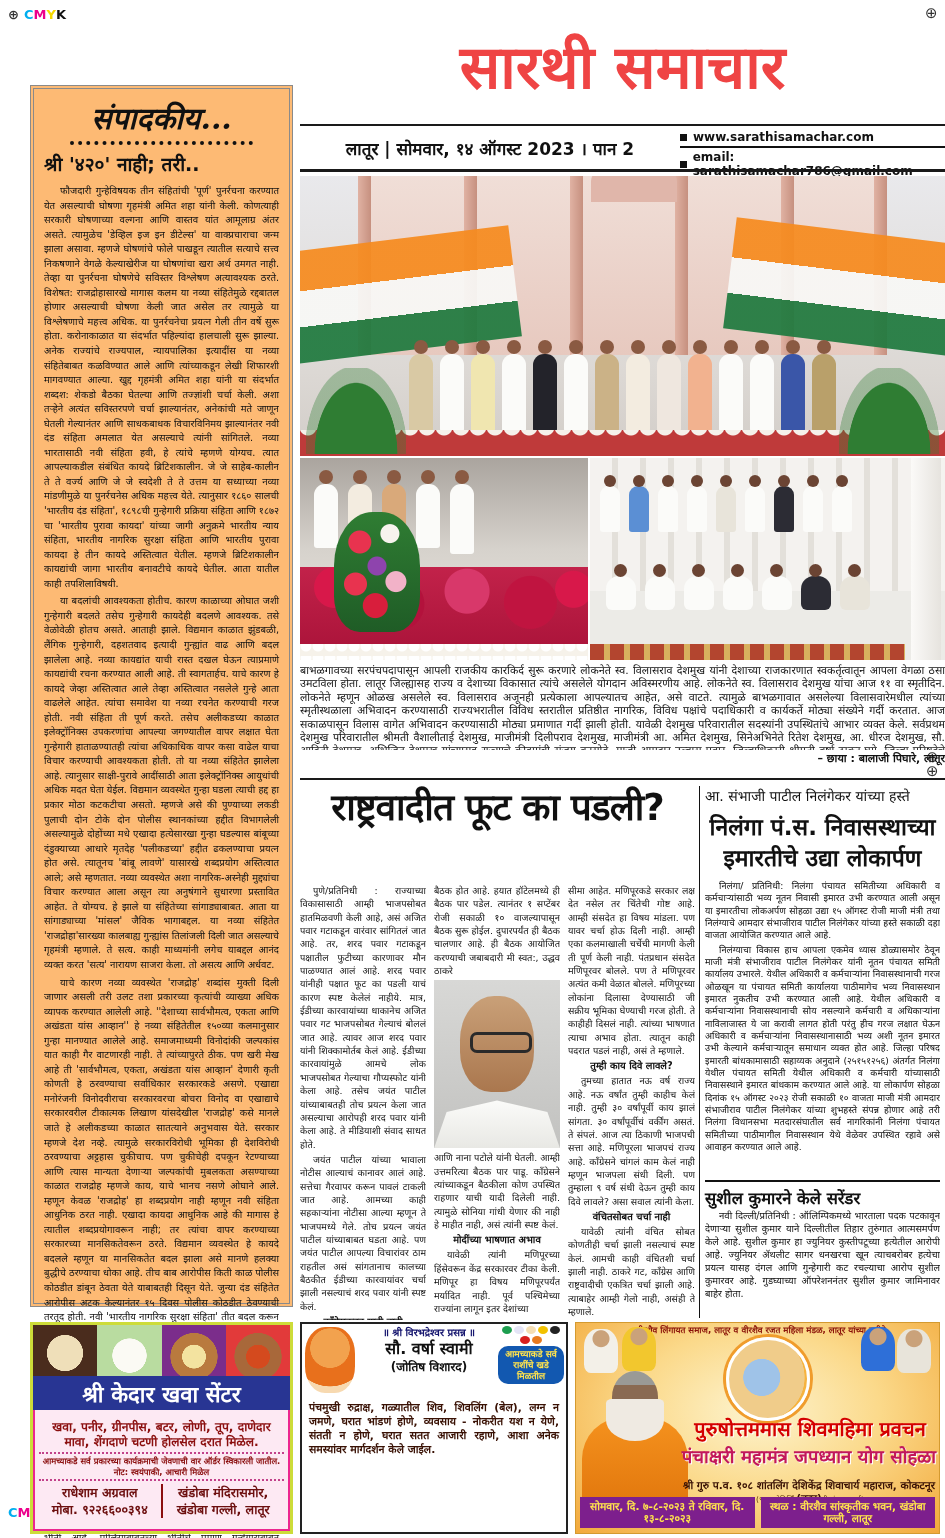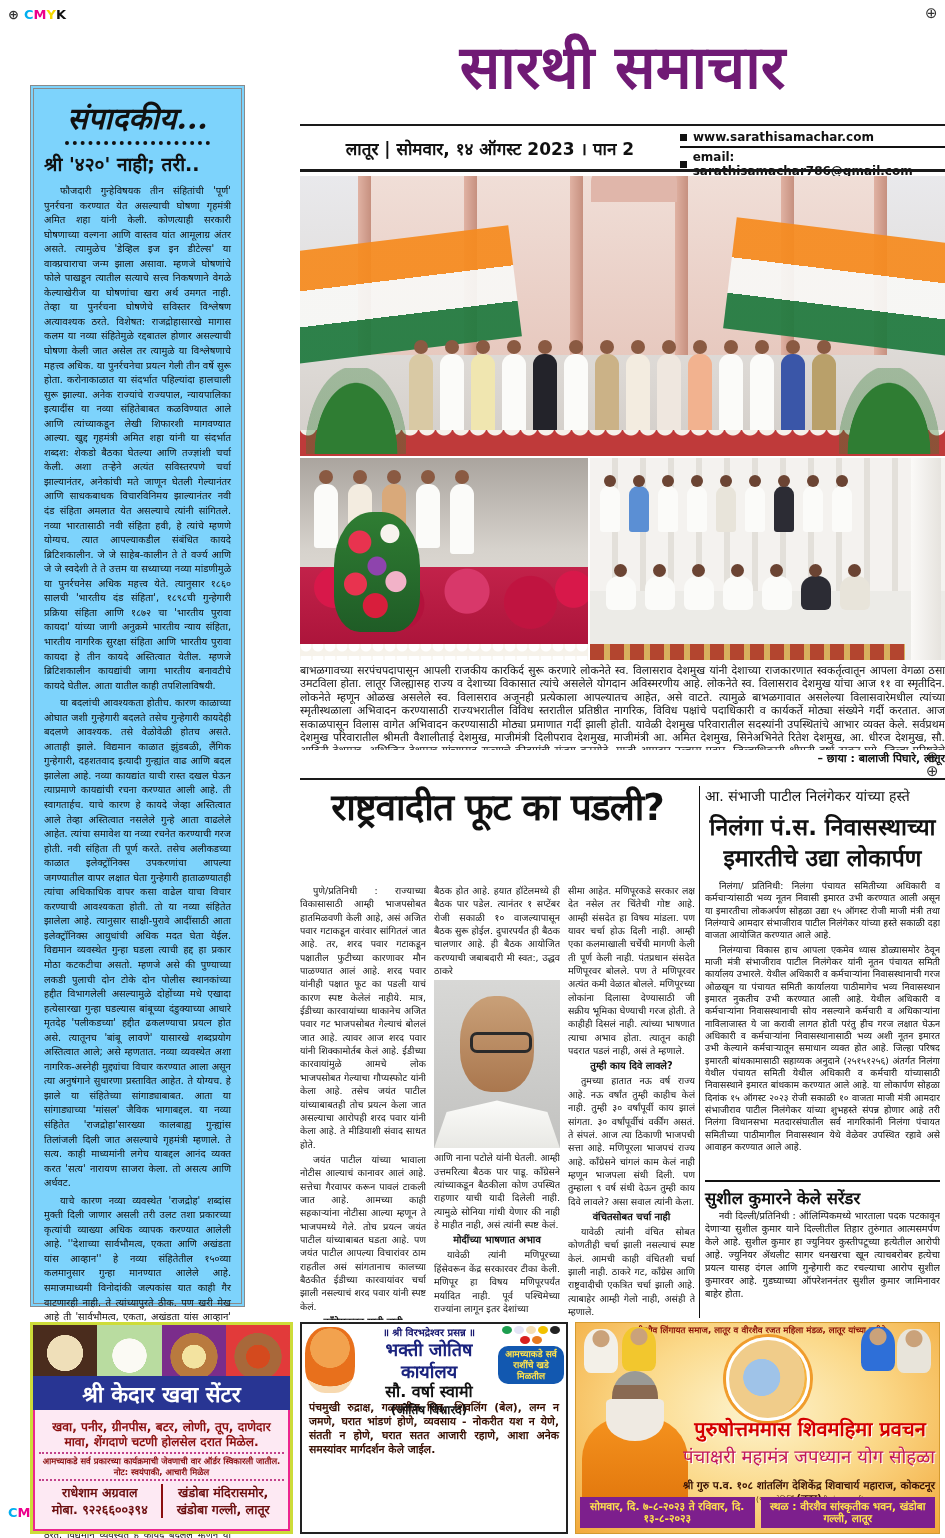--- a/index.html
+++ b/index.html
@@ -4,28 +4,28 @@
 <style>
   html,body{margin:0;padding:0;background:#fff;}
   #page{position:relative;width:945px;height:1538px;background:#fff;overflow:hidden;
         font-family:"DejaVu Sans","Liberation Sans",sans-serif;color:#111;}
   .abs{position:absolute;}
   
   .regmark{font-size:15px;color:#333;}
   .cmyk span{font-weight:bold;font-size:13px;letter-spacing:0;}
   .c-c{color:#00aeef}.c-m{color:#ec008c}.c-y{color:#f5d800}.c-k{color:#111}
   
-  .edbox{left:30px;top:85px;width:215px;height:1222px;border:4px double #8a8a8a;
-         padding:6px 10px;box-sizing:border-box;background:#7dd3fc;}
+  .edbox{left:30px;top:85px;width:263px;height:1222px;border:4px double #8a8a8a;
+         padding:6px 10px;box-sizing:border-box;background:#fdba74;}
   .edlabel{display:block;margin:2px auto 6px;text-align:center;font-family:"DejaVu Serif","Liberation Serif",serif;
            font-style:italic;font-weight:bold;font-size:30px;border-bottom:4px dotted #111;padding-bottom:3px;width:78%;}
   .edhead{font-weight:bold;font-size:19px;margin:4px 0 7px;}
   .edp{font-size:9.7px;line-height:1.5;text-align:justify;margin:0 0 3px;text-indent:16px;}
   
-  .mast-title{left:300px;top:24px;width:645px;text-align:center;color:#701a75;
+  .mast-title{left:300px;top:24px;width:645px;text-align:center;color:#ef4444;
               font-weight:bold;font-size:60px;line-height:1.45;font-family:"DejaVu Serif","Liberation Serif",serif;}
   .rule{background:#1a1a1a;}
   .dateline{left:300px;top:128px;width:645px;height:40px;display:flex;}
   .dl-left{flex:1;text-align:center;font-weight:bold;font-size:17px;padding-top:9px;}
   .dl-right{width:265px;font-weight:bold;font-size:12px;}
   .dl-row{display:flex;align-items:center;gap:6px;padding:2px 0;}
   .dl-row + .dl-row{border-top:2px solid #111;}
   .sqb{display:inline-block;width:7px;height:7px;background:#111;}
   
   .photo{overflow:hidden;background:#ddd;}
@@ -145,21 +145,21 @@
   .cf3{right:44px;top:4px;background:radial-gradient(circle at 50% 22%,#caa27a 0 8px,#2e6fd8 9px);}
   .cf4{right:8px;top:6px;background:radial-gradient(circle at 50% 22%,#caa27a 0 8px,#e8e4da 9px);}
   .guru{position:absolute;left:6px;bottom:24px;width:106px;height:138px;}
   .guru::after{content:"";position:absolute;bottom:0;left:0;width:106px;height:92px;border-radius:42px 42px 0 0;
       background:linear-gradient(#f5921e,#e1760c);}
   .guru::before{content:"";position:absolute;top:0;left:30px;width:46px;height:52px;border-radius:50% 50% 46% 46%;
       background:linear-gradient(#9a9a96 0 26%,#8a6a52 27%);z-index:2;}
   .beard{position:absolute;top:28px;left:24px;width:58px;height:42px;border-radius:10% 10% 50% 50%;background:#efeae2;z-index:3;}
   .ad3-t1{position:absolute;left:108px;top:92px;width:252px;text-align:center;color:#d40000;font-weight:bold;font-size:20px;
           text-shadow:1px 1px 0 #fff;}
-  .ad3-t2{position:absolute;left:104px;top:120px;width:258px;text-align:center;color:#c2185b;font-weight:normal;font-size:18.5px;
+  .ad3-t2{position:absolute;left:104px;top:120px;width:258px;text-align:center;color:#c2185b;font-weight:bold;font-size:18.5px;
           text-shadow:1px 1px 0 #fff;}
   .ad3-div{position:absolute;left:108px;top:147px;width:252px;text-align:center;color:#5a3205;font-weight:bold;font-size:8px;margin-top:48px;}
   .ad3-guru-line{position:absolute;left:104px;top:156px;width:258px;text-align:center;color:#3a1205;font-weight:bold;font-size:10.6px;line-height:1.2;}
   .ad3-note{position:absolute;left:108px;top:171px;width:252px;text-align:center;color:#5a3205;font-size:7.6px;}
   .ad3-bands{position:absolute;left:4px;right:4px;bottom:5px;display:flex;gap:6px;}
   .ad3-band{background:#7d1f8d;color:#ffe34d;font-weight:bold;font-size:10.6px;text-align:center;padding:3px 2px;flex:1;line-height:1.2;}
 </style>
 </head>
 <body>
 
@@ -342,21 +342,20 @@
         </div>
       </div>
     </div>
   </div>
 
   <div class="abs ad2">
     <div class="ad2-head">
       <div class="ganesh"></div>
       <div class="ad2-c">
         <div class="ad2-bless">॥ श्री विरभद्रेश्वर प्रसन्न ॥</div>
-        <div class="ad2-office">भक्ती जोतिष कार्यालय</div>
         <div class="ad2-name">सौ. वर्षा स्वामी</div>
         <div class="ad2-deg">(जोतिष विशारद)</div>
       </div>
       <div class="ad2-r">
         <div class="gems">
           <span class="gem" style="background:#1d9e4f"></span>
           <span class="gem" style="background:#e4e4f6"></span>
           <span class="gem" style="background:#f5deb3"></span>
           <span class="gem" style="background:#f2c200"></span>
           <span class="gem" style="background:#222"></span>

